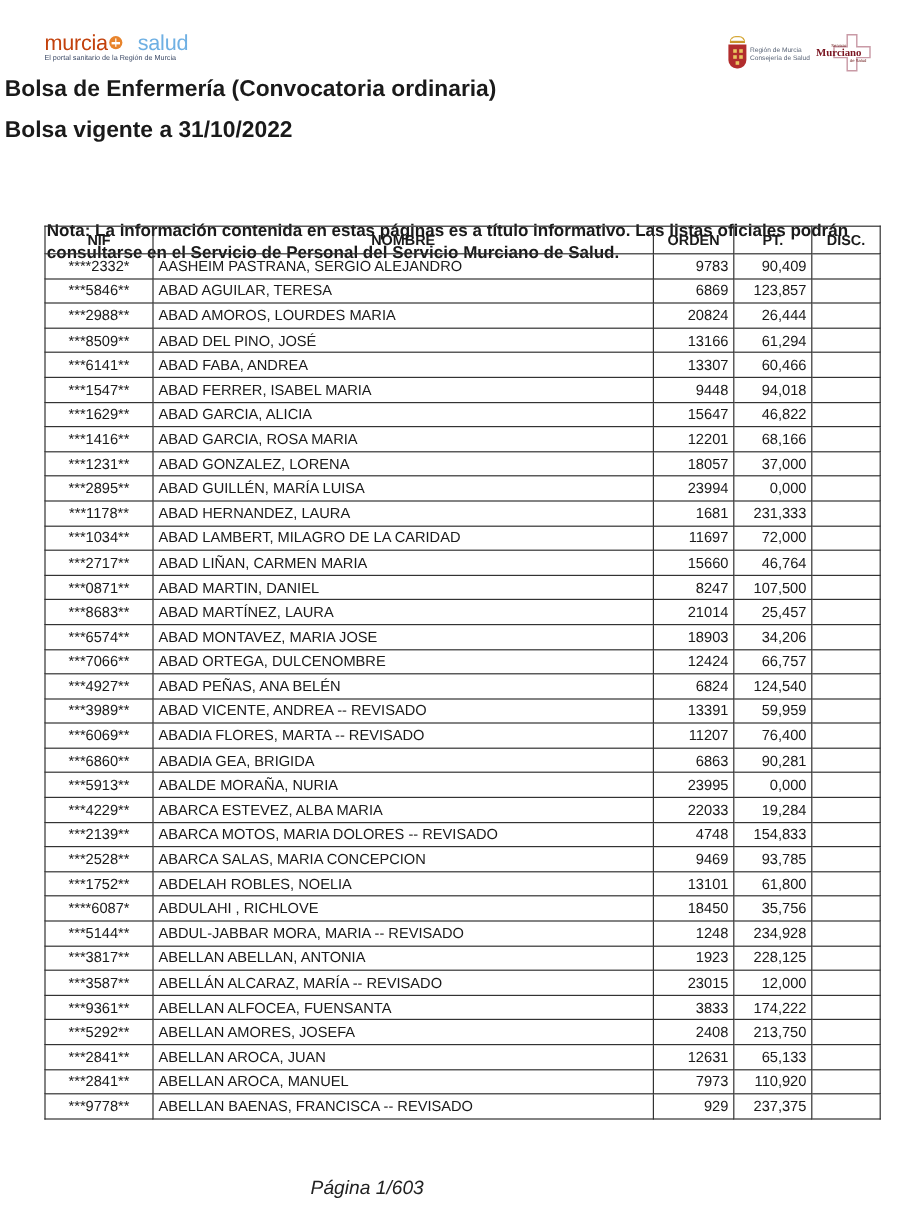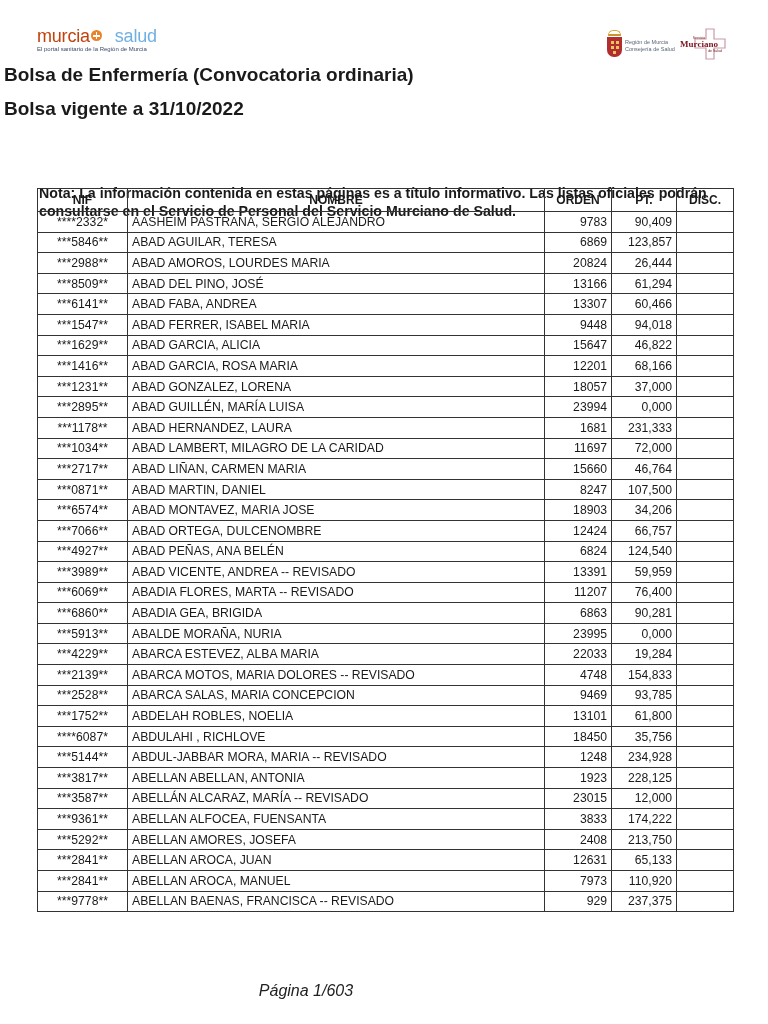--- a/index.html
+++ b/index.html
@@ -192,20 +192,27 @@
         <td class="num"></td>
       </tr>
       <tr>
         <td class="nif">***0871**</td>
         <td class="name">ABAD MARTIN, DANIEL</td>
         <td class="num">8247</td>
         <td class="num">107,500</td>
         <td class="num"></td>
       </tr>
       <tr>
+        <td class="nif">***8683**</td>
+        <td class="name">ABAD MARTÍNEZ, LAURA</td>
+        <td class="num">21014</td>
+        <td class="num">25,457</td>
+        <td class="num"></td>
+      </tr>
+      <tr>
         <td class="nif">***6574**</td>
         <td class="name">ABAD MONTAVEZ, MARIA JOSE</td>
         <td class="num">18903</td>
         <td class="num">34,206</td>
         <td class="num"></td>
       </tr>
       <tr>
         <td class="nif">***7066**</td>
         <td class="name">ABAD ORTEGA, DULCENOMBRE</td>
         <td class="num">12424</td>

